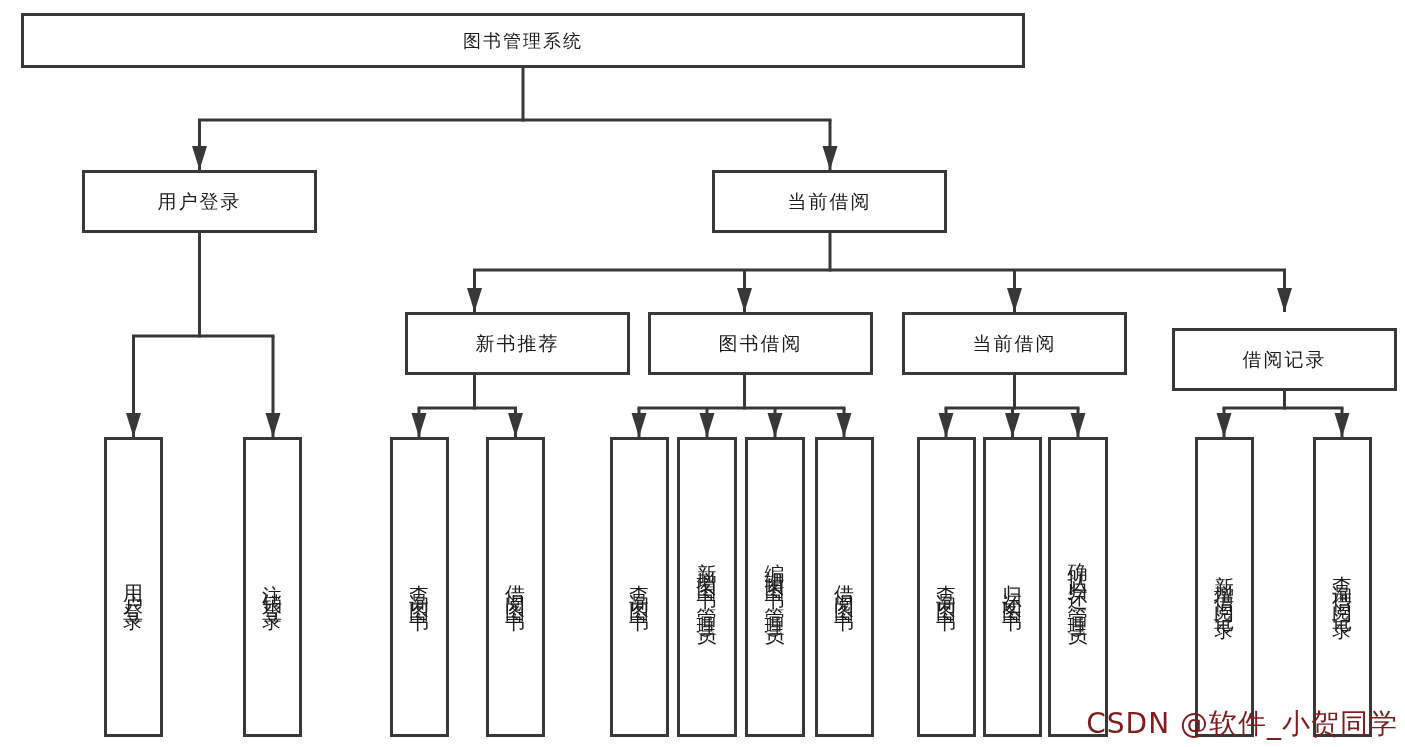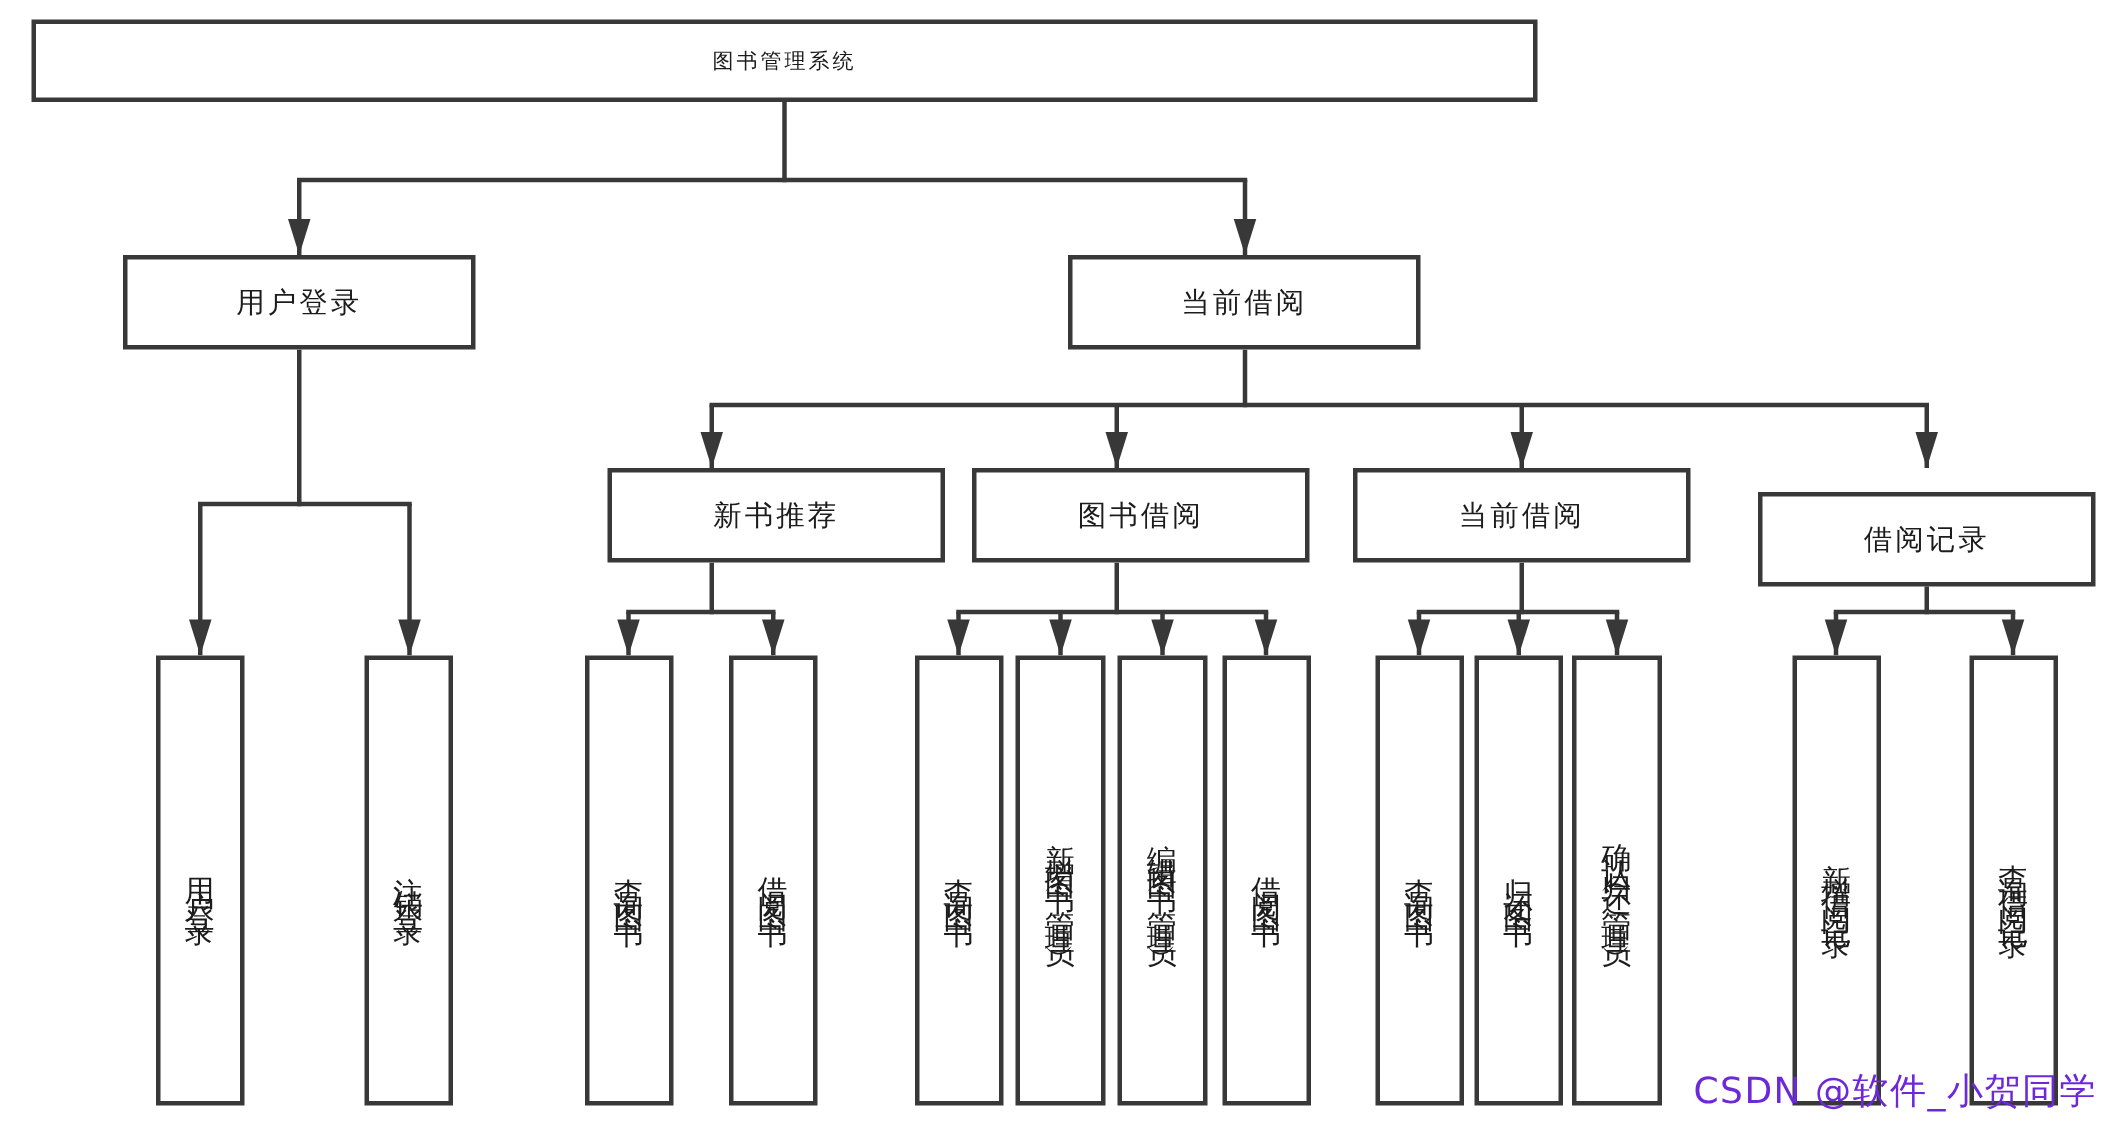--- a/index.html
+++ b/index.html
@@ -32,21 +32,21 @@
     justify-content: center;
     color: #1c1c1c;
     font-size: 19px;
     letter-spacing: 2px;
     z-index: 2;
     white-space: nowrap;
   }
   .node.root {
     left: 21px; top: 13px;
     width: 1004px; height: 55px;
-    font-size: 14px;
+    font-size: 18px;
   }
   .node.lvl { height: 63px; }
   .n-user-login  { left: 82px;  top: 170px; width: 235px; }
   .n-book-mgmt   { left: 712px; top: 170px; width: 235px; }
   .n-l3-0 { left: 362px;  top: 312px; width: 225px; margin-left: 43px; }
   .n-l3-1 { left: 632px;  top: 312px; width: 225px; margin-left: 16px; }
   .n-l3-2 { left: 902px;  top: 312px; width: 225px; }
   .n-l3-3 { left: 1172px; top: 328px; width: 225px; }
   .leaf {
     position: absolute;
@@ -76,22 +76,22 @@
   .lf-7  { left: 815px; }
   .lf-8  { left: 917px; }
   .lf-9  { left: 983px; }
   .lf-10 { left: 1048px; width: 60px; }
   .lf-11 { left: 1195px; }
   .lf-12 { left: 1313px; }
   .watermark {
     position: absolute;
     right: 7px;
     bottom: 4px;
-    font-size: 24px;
-    color: #6d28d9;
+    font-size: 28px;
+    color: #7f1d1d;
     letter-spacing: 1px;
     z-index: 3;
     white-space: nowrap;
   }
 </style>
 </head>
 <body>
 
 <div class="canvas">
 

